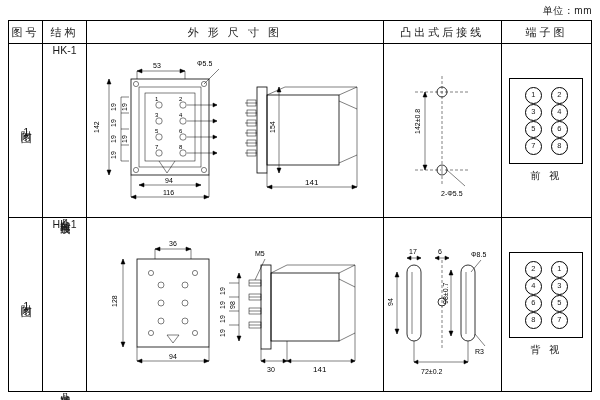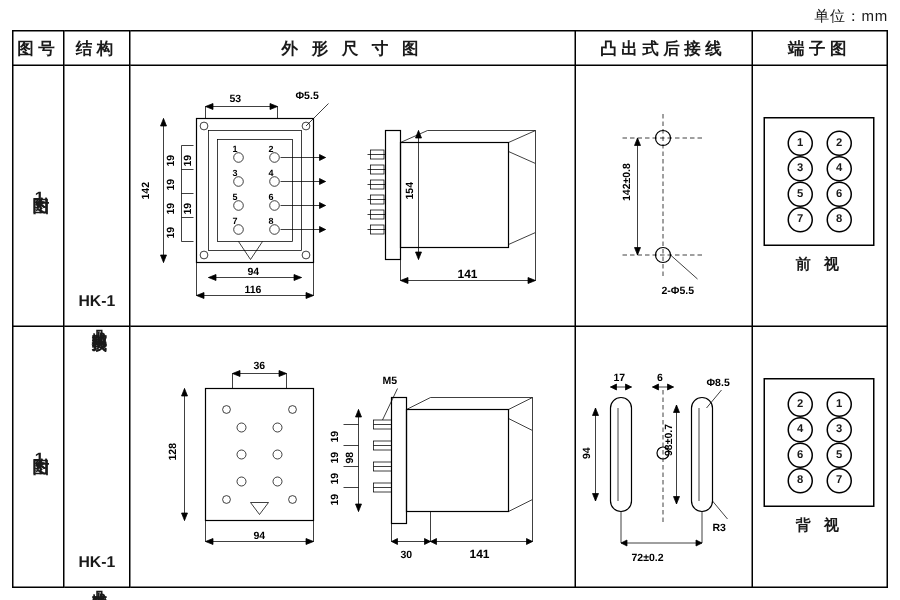--- a/index.html
+++ b/index.html
@@ -21,21 +21,21 @@
     position:absolute;left:8px;top:20px;
     width:584px;height:372px;
     border-collapse:collapse;
     table-layout:fixed;
   }
   table.main td,table.main th{
     border:1px solid #000;
     padding:0;
     vertical-align:middle;
     text-align:center;
-    font-weight:bold;
+    font-weight:normal;
     font-size:11px;
   }
   thead th{height:22px;font-size:11.5px;letter-spacing:3px;}
   .col-a{width:34px;}
   .col-b{width:44px;}
   .col-c{width:296px;}
   .col-d{width:118px;}
   .col-e{width:90px;}
 
   .vtext{
@@ -44,21 +44,21 @@
     letter-spacing:2px;
     line-height:1.05;
     font-size:11px;
     display:inline-block;
   }
   .vtext.small{font-size:10px;letter-spacing:1px;}
   .cell-inner{position:relative;width:100%;height:100%;display:flex;align-items:center;justify-content:center;}
   .row-body td{height:166px;}
 
   .struct{
-    display:flex;flex-direction:column;align-items:center;justify-content:flex-end;gap:4px;
+    display:flex;flex-direction:column;align-items:center;justify-content:space-between;gap:4px;
     height:100%;
   }
   .struct .code{font-size:10.5px;}
 
   svg{display:block;margin:0 auto;}
   .ln{stroke:#000;stroke-width:.8;fill:none;}
   .lnthin{stroke:#000;stroke-width:.5;fill:none;}
   .dash{stroke:#000;stroke-width:.5;fill:none;stroke-dasharray:3 2;}
   text{font-family:"Liberation Sans","DejaVu Sans",sans-serif;font-size:7px;fill:#000;}
   text.t8{font-size:8px;}

